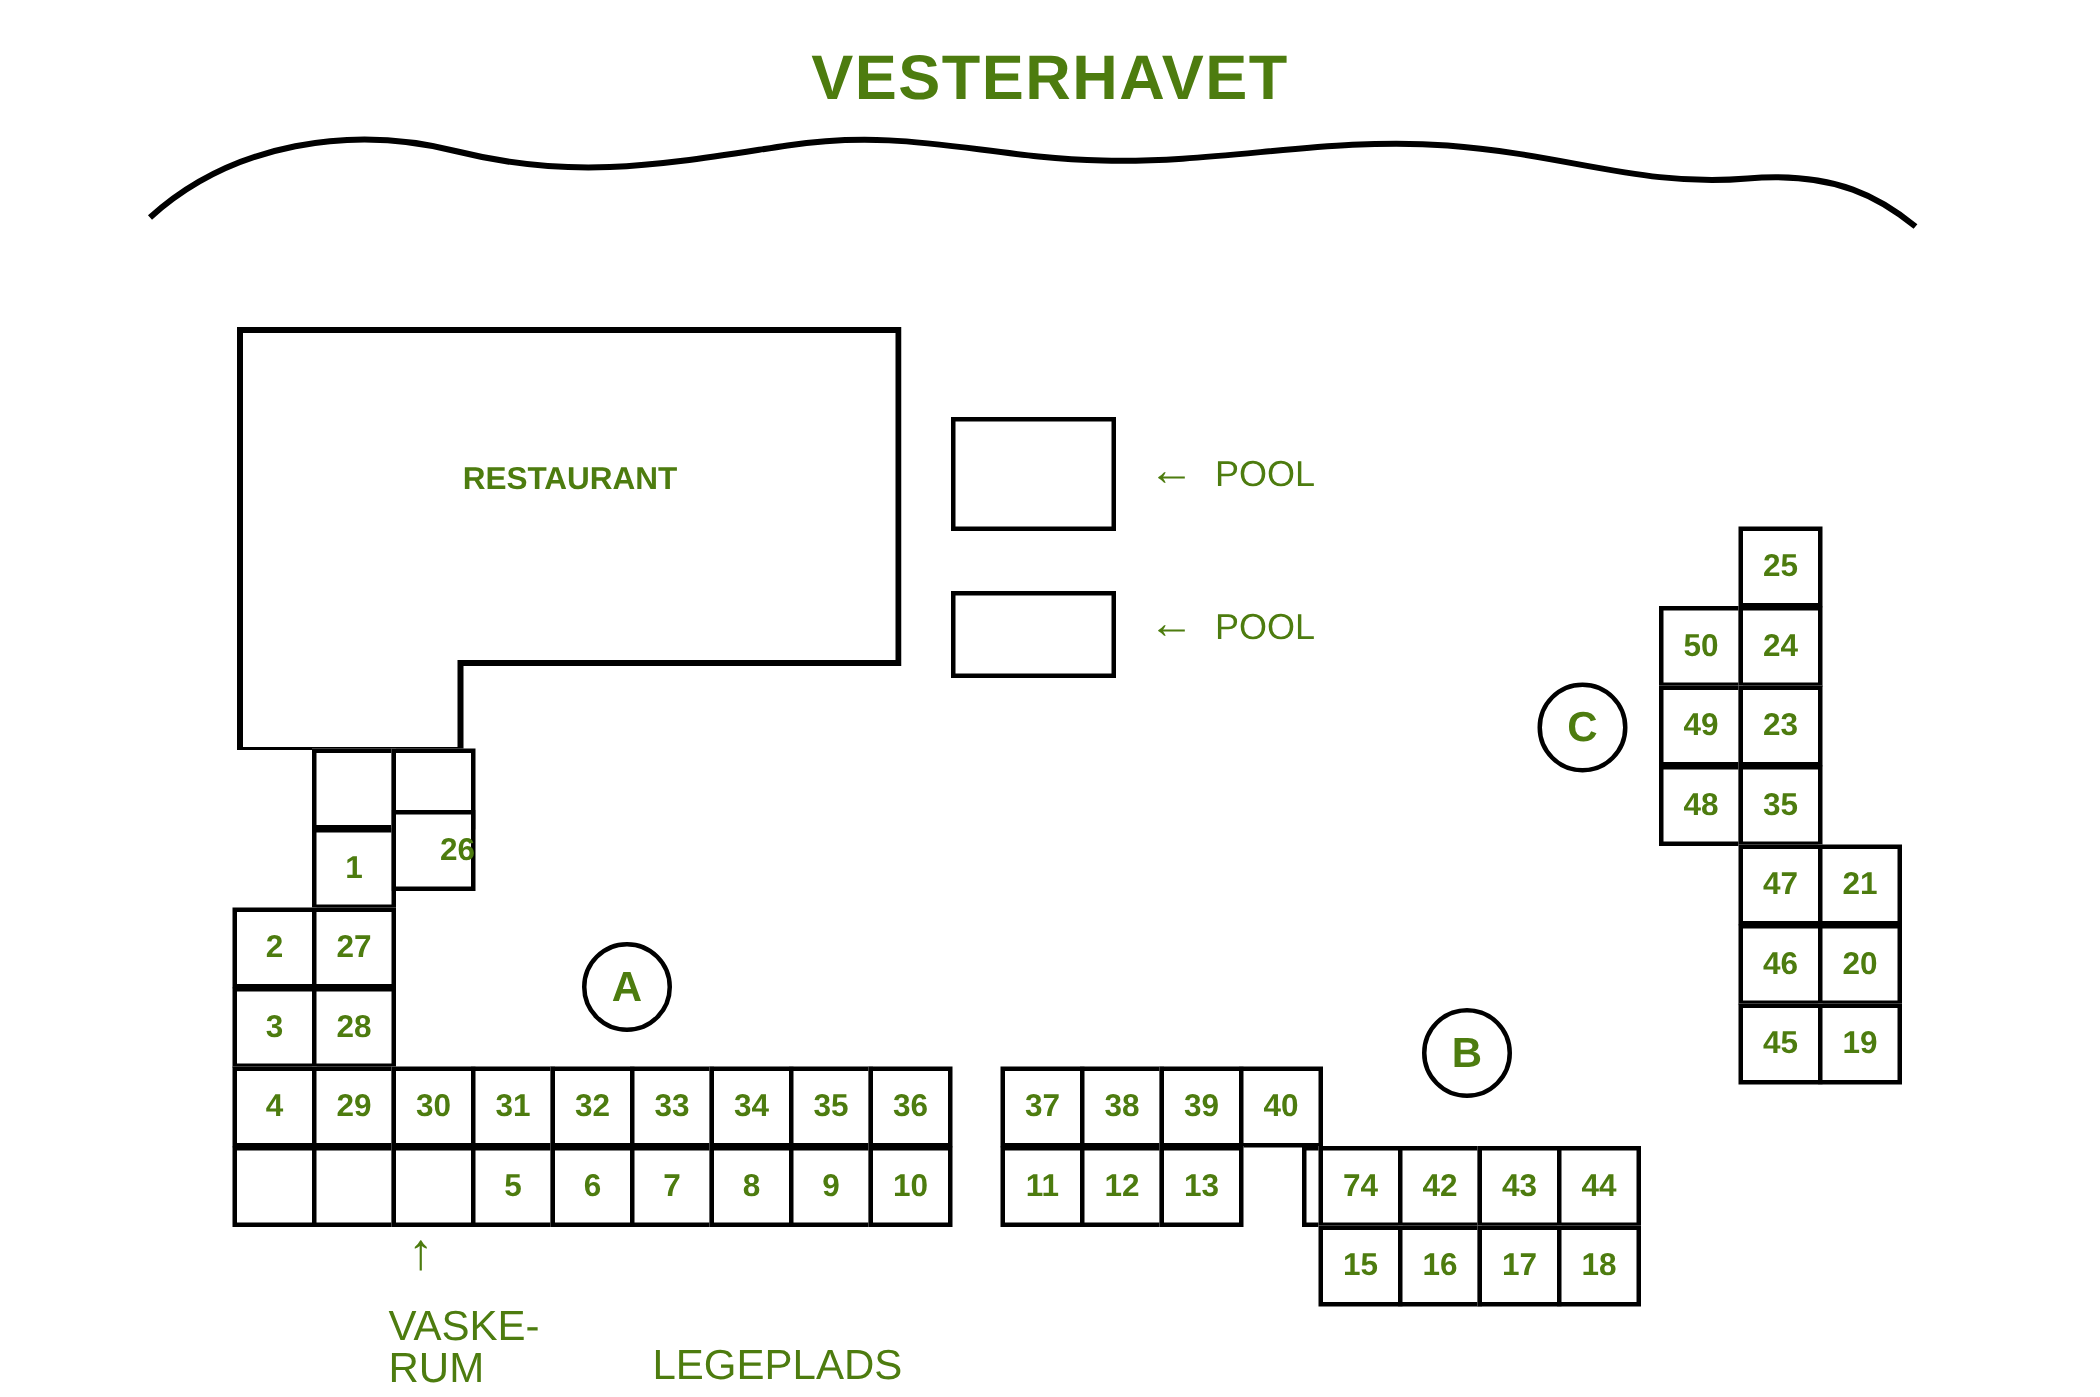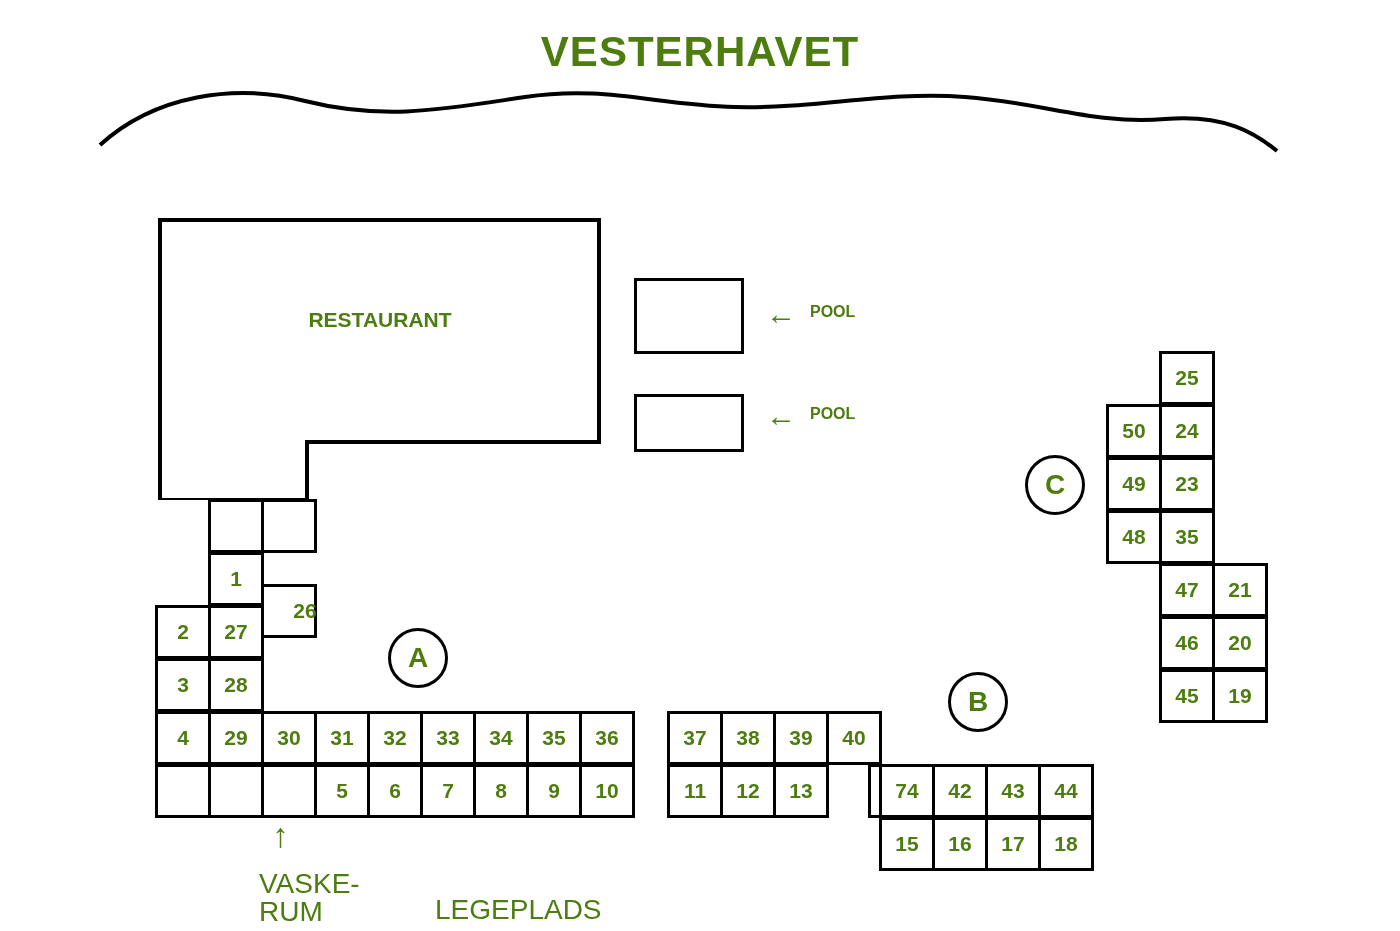--- a/index.html
+++ b/index.html
@@ -56,22 +56,22 @@
     font-size: 17px;
     font-weight: bold;
   }
   .pool-box {
     position: absolute;
     border: 3px solid #000;
     box-sizing: border-box;
   }
   .pool-label {
     position: absolute;
-    font-size: 16px;
-    font-weight: bold;
+    font-size: 24px;
+    font-weight: normal;
     white-space: nowrap;
   }
   .arrow-left {
     position: absolute;
     font-size: 30px;
     line-height: 1;
     font-weight: bold;
   }
   .cell {
     position: absolute;
@@ -139,21 +139,21 @@
   <div class="pool-label" style="left:810px; top:303px;">POOL</div>
 
   <div class="pool-box" style="left:634px; top:394px; width:110px; height:58px;"></div>
   <div class="arrow-left" style="left:766px; top:401px;">←</div>
   <div class="pool-label" style="left:810px; top:405px;">POOL</div>
 
   <div class="cell blank" style="left:208px; top:499px;"></div>
   <div class="cell blank" style="left:261px; top:499px;"></div>
 
   <div class="cell" style="left:208px; top:552px;">1</div>
-  <div class="cell" style="left:261px; top:584px;padding-left:32px;">26</div>
+  <div class="cell" style="left:261px; top:540px;padding-left:32px;">26</div>
 
   <div class="cell" style="left:155px; top:605px;">2</div>
   <div class="cell" style="left:208px; top:605px;">27</div>
 
   <div class="cell" style="left:155px; top:658px;">3</div>
   <div class="cell" style="left:208px; top:658px;">28</div>
 
   <div class="cell" style="left:155px; top:711px;">4</div>
   <div class="cell" style="left:208px; top:711px;">29</div>
   <div class="cell" style="left:261px; top:711px;">30</div>

